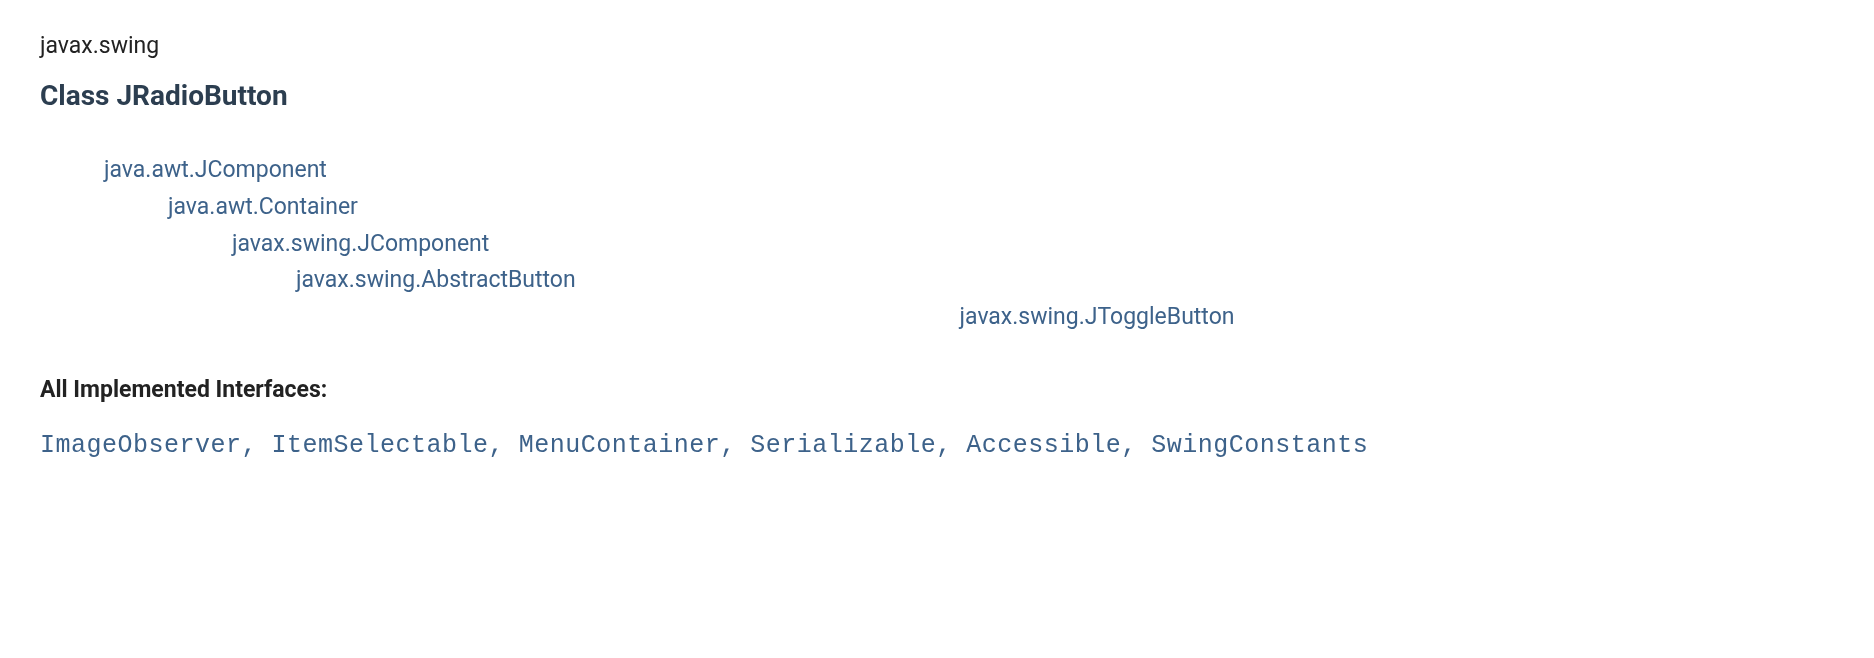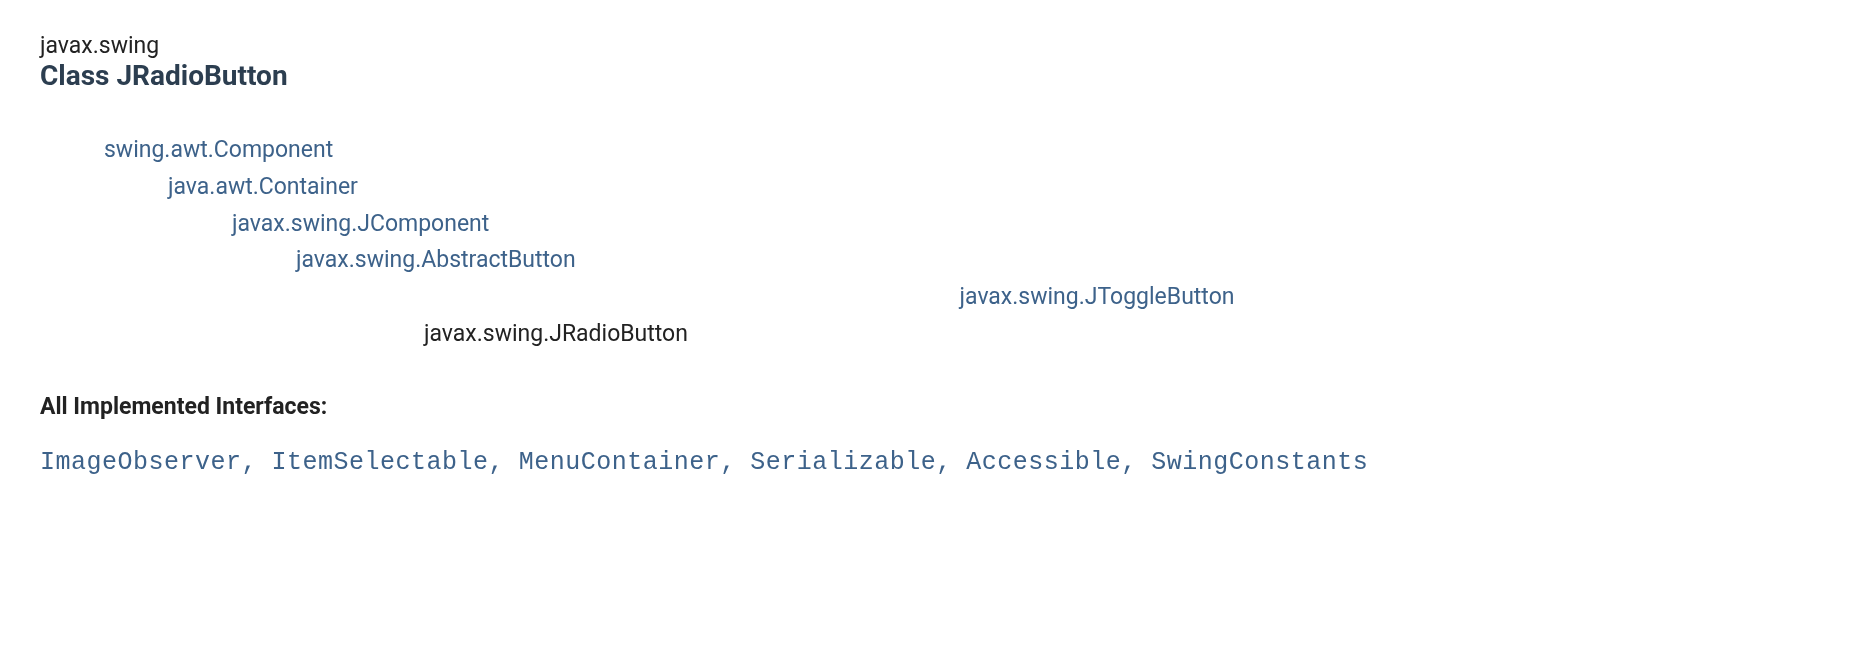--- a/index.html
+++ b/index.html
@@ -9,20 +9,21 @@
     }
     body {
       font-family: -apple-system, BlinkMacSystemFont, "Segoe UI", Roboto, "Helvetica Neue", Arial, sans-serif;
       background: #ffffff;
       padding: 32px 40px;
       color: #222;
     }
     .package-name {
       font-size: 23px;
       color: #222;
+      margin-bottom: 20px;
     }
     .class-title {
       font-size: 28px;
       font-weight: 700;
       color: #2c3e50;
       margin-bottom: 40px;
     }
     .inheritance-tree {
       margin-bottom: 40px;
     }
@@ -67,36 +68,33 @@
   </style>
 </head>
 <body>
 
 <div class="package-name">javax.swing</div>
 
 <h1 class="class-title">Class JRadioButton</h1>
 
 <div class="inheritance-tree">
   <div class="inheritance-item indent-1">
-    <a class="inheritance-link">swing.awt.Component</a>
+    <a class="inheritance-link">java.awt.JComponent</a>
   </div>
   <div class="inheritance-item indent-2">
     <a class="inheritance-link">java.awt.Container</a>
   </div>
   <div class="inheritance-item indent-3">
     <a class="inheritance-link">javax.swing.JComponent</a>
   </div>
   <div class="inheritance-item indent-4">
     <a class="inheritance-link">javax.swing.AbstractButton</a>
   </div>
   <div class="inheritance-item indent-5">
     <a class="inheritance-link">javax.swing.JToggleButton</a>
   </div>
-  <div class="inheritance-item indent-6">
-    <span class="inheritance-current">javax.swing.JRadioButton</span>
-  </div>
 </div>
 
 <div class="interfaces-label">All Implemented Interfaces:</div>
 
 <div class="interfaces-list">
   <a class="interface-link">ImageObserver</a><span class="interface-sep">, </span><a class="interface-link">ItemSelectable</a><span class="interface-sep">, </span><a class="interface-link">MenuContainer</a><span class="interface-sep">, </span><a class="interface-link">Serializable</a><span class="interface-sep">, </span><a class="interface-link">Accessible</a><span class="interface-sep">, </span><a class="interface-link">SwingConstants</a>
 </div>
 
 </body></html>

